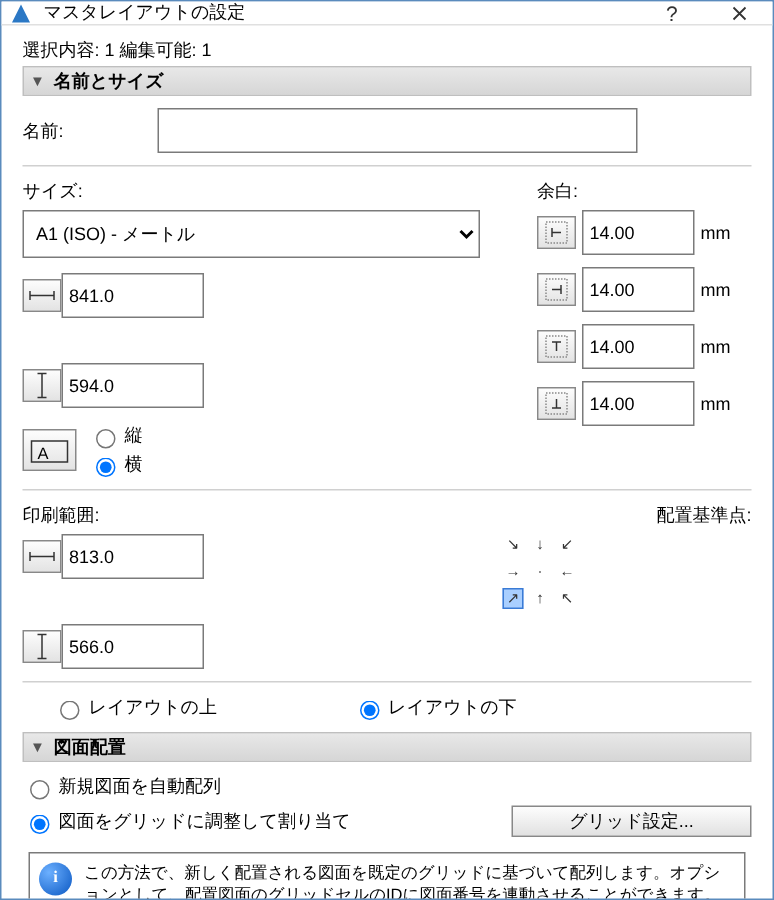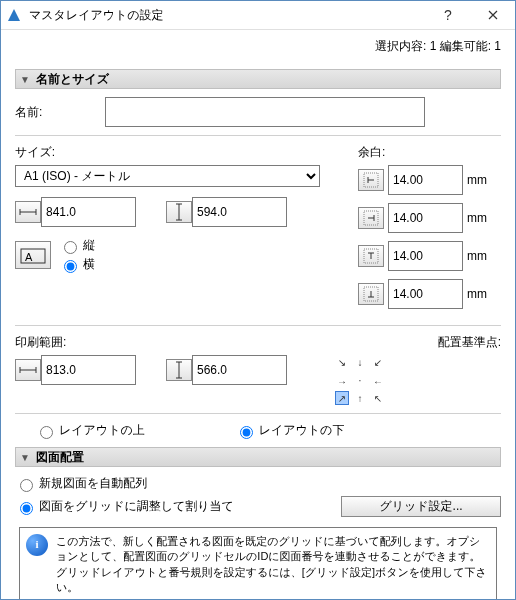--- a/index.html
+++ b/index.html
@@ -8,32 +8,32 @@
     font-family: "Yu Gothic UI", "Meiryo UI", sans-serif;
     font-size: 12px;
     background: #fff;
     color: #000;
     width: 516px;
     height: 600px;
     overflow: hidden;
     border: 1px solid #5a8bbd;
   }
   .titlebar {
-    height: 29px;
+    height: 16px;
     background: #fff;
     display: flex;
     align-items: center;
     padding: 0 0 0 6px;
     border-bottom: 1px solid #e0e0e0;
   }
   .titlebar .icon { width:16px; height:16px; margin-right:6px; display:flex; align-items:center; }
   .titlebar .title { flex:1; font-size:12px; }
   .winbtn { width:45px; height:30px; display:flex; align-items:center; justify-content:center; }
   .content { padding: 4px 14px 8px 14px; }
-  .topinfo { text-align:right; font-size:12px; padding:4px 0 14px 0; }
+  .topinfo { text-align:left; font-size:12px; padding:4px 0 2px 0; }
   .section-header {
     background: linear-gradient(to bottom,#e8e8e8,#d6d6d6);
     border: 1px solid #bfbfbf;
     height:20px;
     display:flex;
     align-items:center;
     font-weight:bold;
     font-size:12px;
     padding-left:4px;
     margin-bottom:8px;
@@ -48,25 +48,25 @@
     font-size:12px;
     font-family:inherit;
     background:#fff;
   }
   .name-input { width:320px; background:#0a84ff; color:#fff; border:1px solid #000; }
   .hr { height:1px; background:#d0d0d0; margin:8px 0; }
   .two-col { display:flex; }
   .left-col { flex:1; }
   .right-col { width:170px;margin-left:38px; }
   select.size-sel {
-    width:305px; height:22px;
+    width:305px; height:32px;
     border:1px solid #7a7a7a; background:#fff;
     font-size:12px; padding-left:4px;
   }
-  .dim-row { display:flex; gap:30px; margin-top:10px; }
+  .dim-row { display:flex; gap:30px; margin-top:10px;flex-direction:column; }
   .dim-box { display:flex; align-items:center; gap:0; }
   .dim-btn, .marg-btn, .orient-btn {
     width:26px; height:22px; border:1px solid #888;
     background:linear-gradient(to bottom,#fdfdfd,#e3e3e3);
     display:flex; align-items:center; justify-content:center;
   }
   .dim-input { width:95px; }
   .orient { display:flex; align-items:center; gap:8px; margin-top:10px; }
   .orient-btn { width:36px; height:28px; }
   .orient-opts { display:flex; flex-direction:column; gap:2px; }

